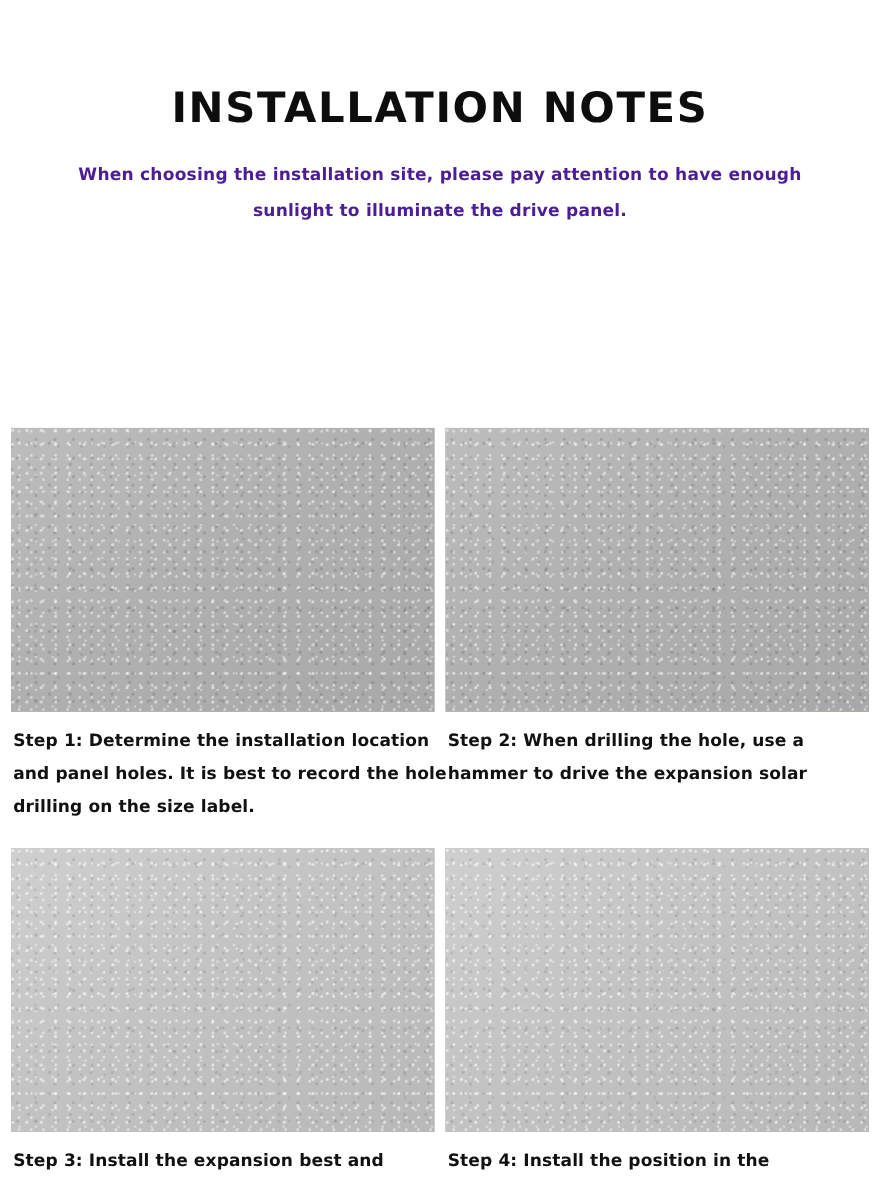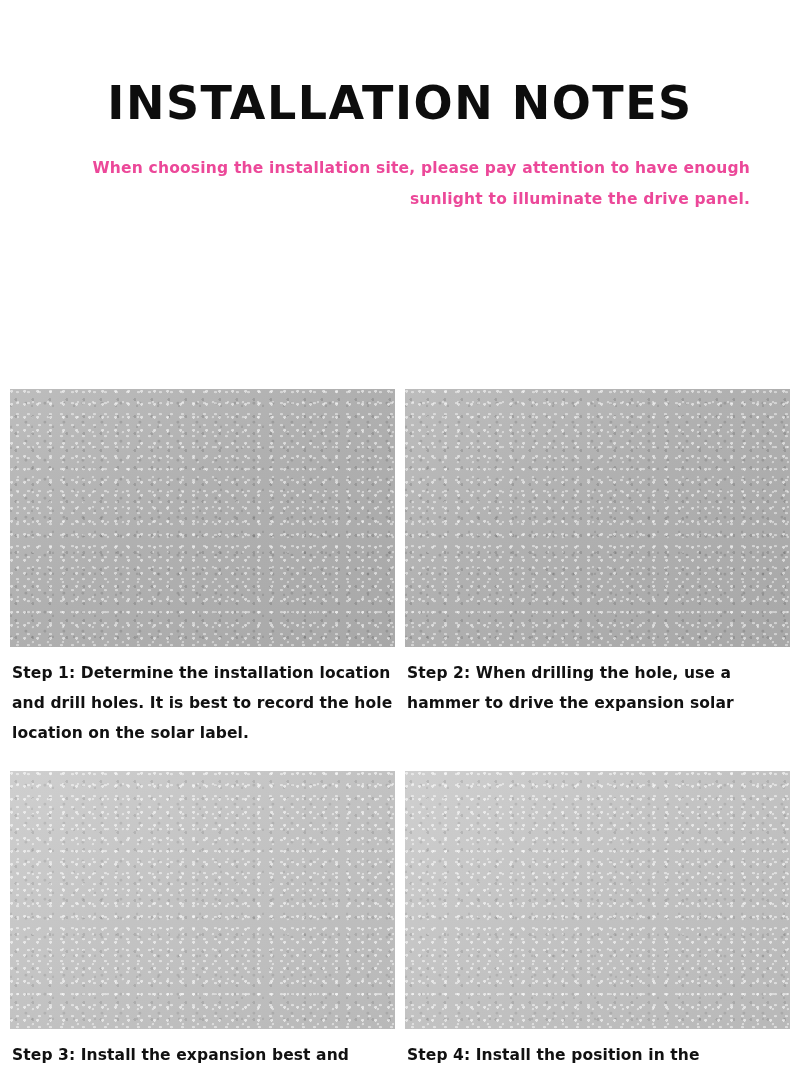--- a/index.html
+++ b/index.html
@@ -12,33 +12,33 @@
   }
   .page {
     width: 800px;
     height: 1078px;
     background: #ffffff;
     position: relative;
     padding: 0 10px;
   }
   .title {
     text-align: center;
-    font-size: 46px;
+    font-size: 38px;
     font-weight: bold;
     letter-spacing: 1.5px;
     color: #0d0d0d;
     margin-top: 78px;
     line-height: 1.1;
     font-family: "DejaVu Sans", "Liberation Sans", sans-serif;
   }
   .subtitle {
-    text-align: right;
+    text-align: center;
     font-size: 15.5px;
     font-weight: bold;
-    color: #ec4899;
+    color: #4c1d95;
     line-height: 2.05;
     margin: 24px auto 0 auto;
     max-width: 700px;
     letter-spacing: 0.2px;
   }
   .grid {
     position: absolute;
     top: 311px;
     left: 10px;
     width: 780px;
@@ -168,22 +168,22 @@
             <path d="M246 176 q6 44 -2 70 q-3 12 -22 12 q-18 0 -20 -14 q-5 -34 4 -68 z" fill="url(#drillGrip)" stroke="#b4b2ae" stroke-width="1"></path>
 
             <path d="M238 186 q-12 4 -12 16 q0 8 10 8 l4 -3 z" fill="#4d4b48"></path>
 
             <rect x="198" y="246" width="58" height="20" rx="8" fill="#dedcd8" stroke="#b2b0ac" stroke-width="1"></rect>
           </g>
         </svg>
       </div>
       <div class="caption">
         <div>Step 1: Determine the installation location</div>
-        <div>and drill holes. It is best to record the hole</div>
-        <div>location on the solar label.</div>
+        <div>and panel holes. It is best to record the hole</div>
+        <div>drilling on the size label.</div>
       </div>
     </div>
 
     <div class="cell">
       <div class="photo">
         <div class="wall"></div>
         <svg width="385" height="258" viewBox="0 0 385 258">
           <defs>
             <linearGradient id="handleG" x1="0" y1="0" x2="1" y2="0">
               <stop offset="0%" stop-color="#c99a5e"></stop>

